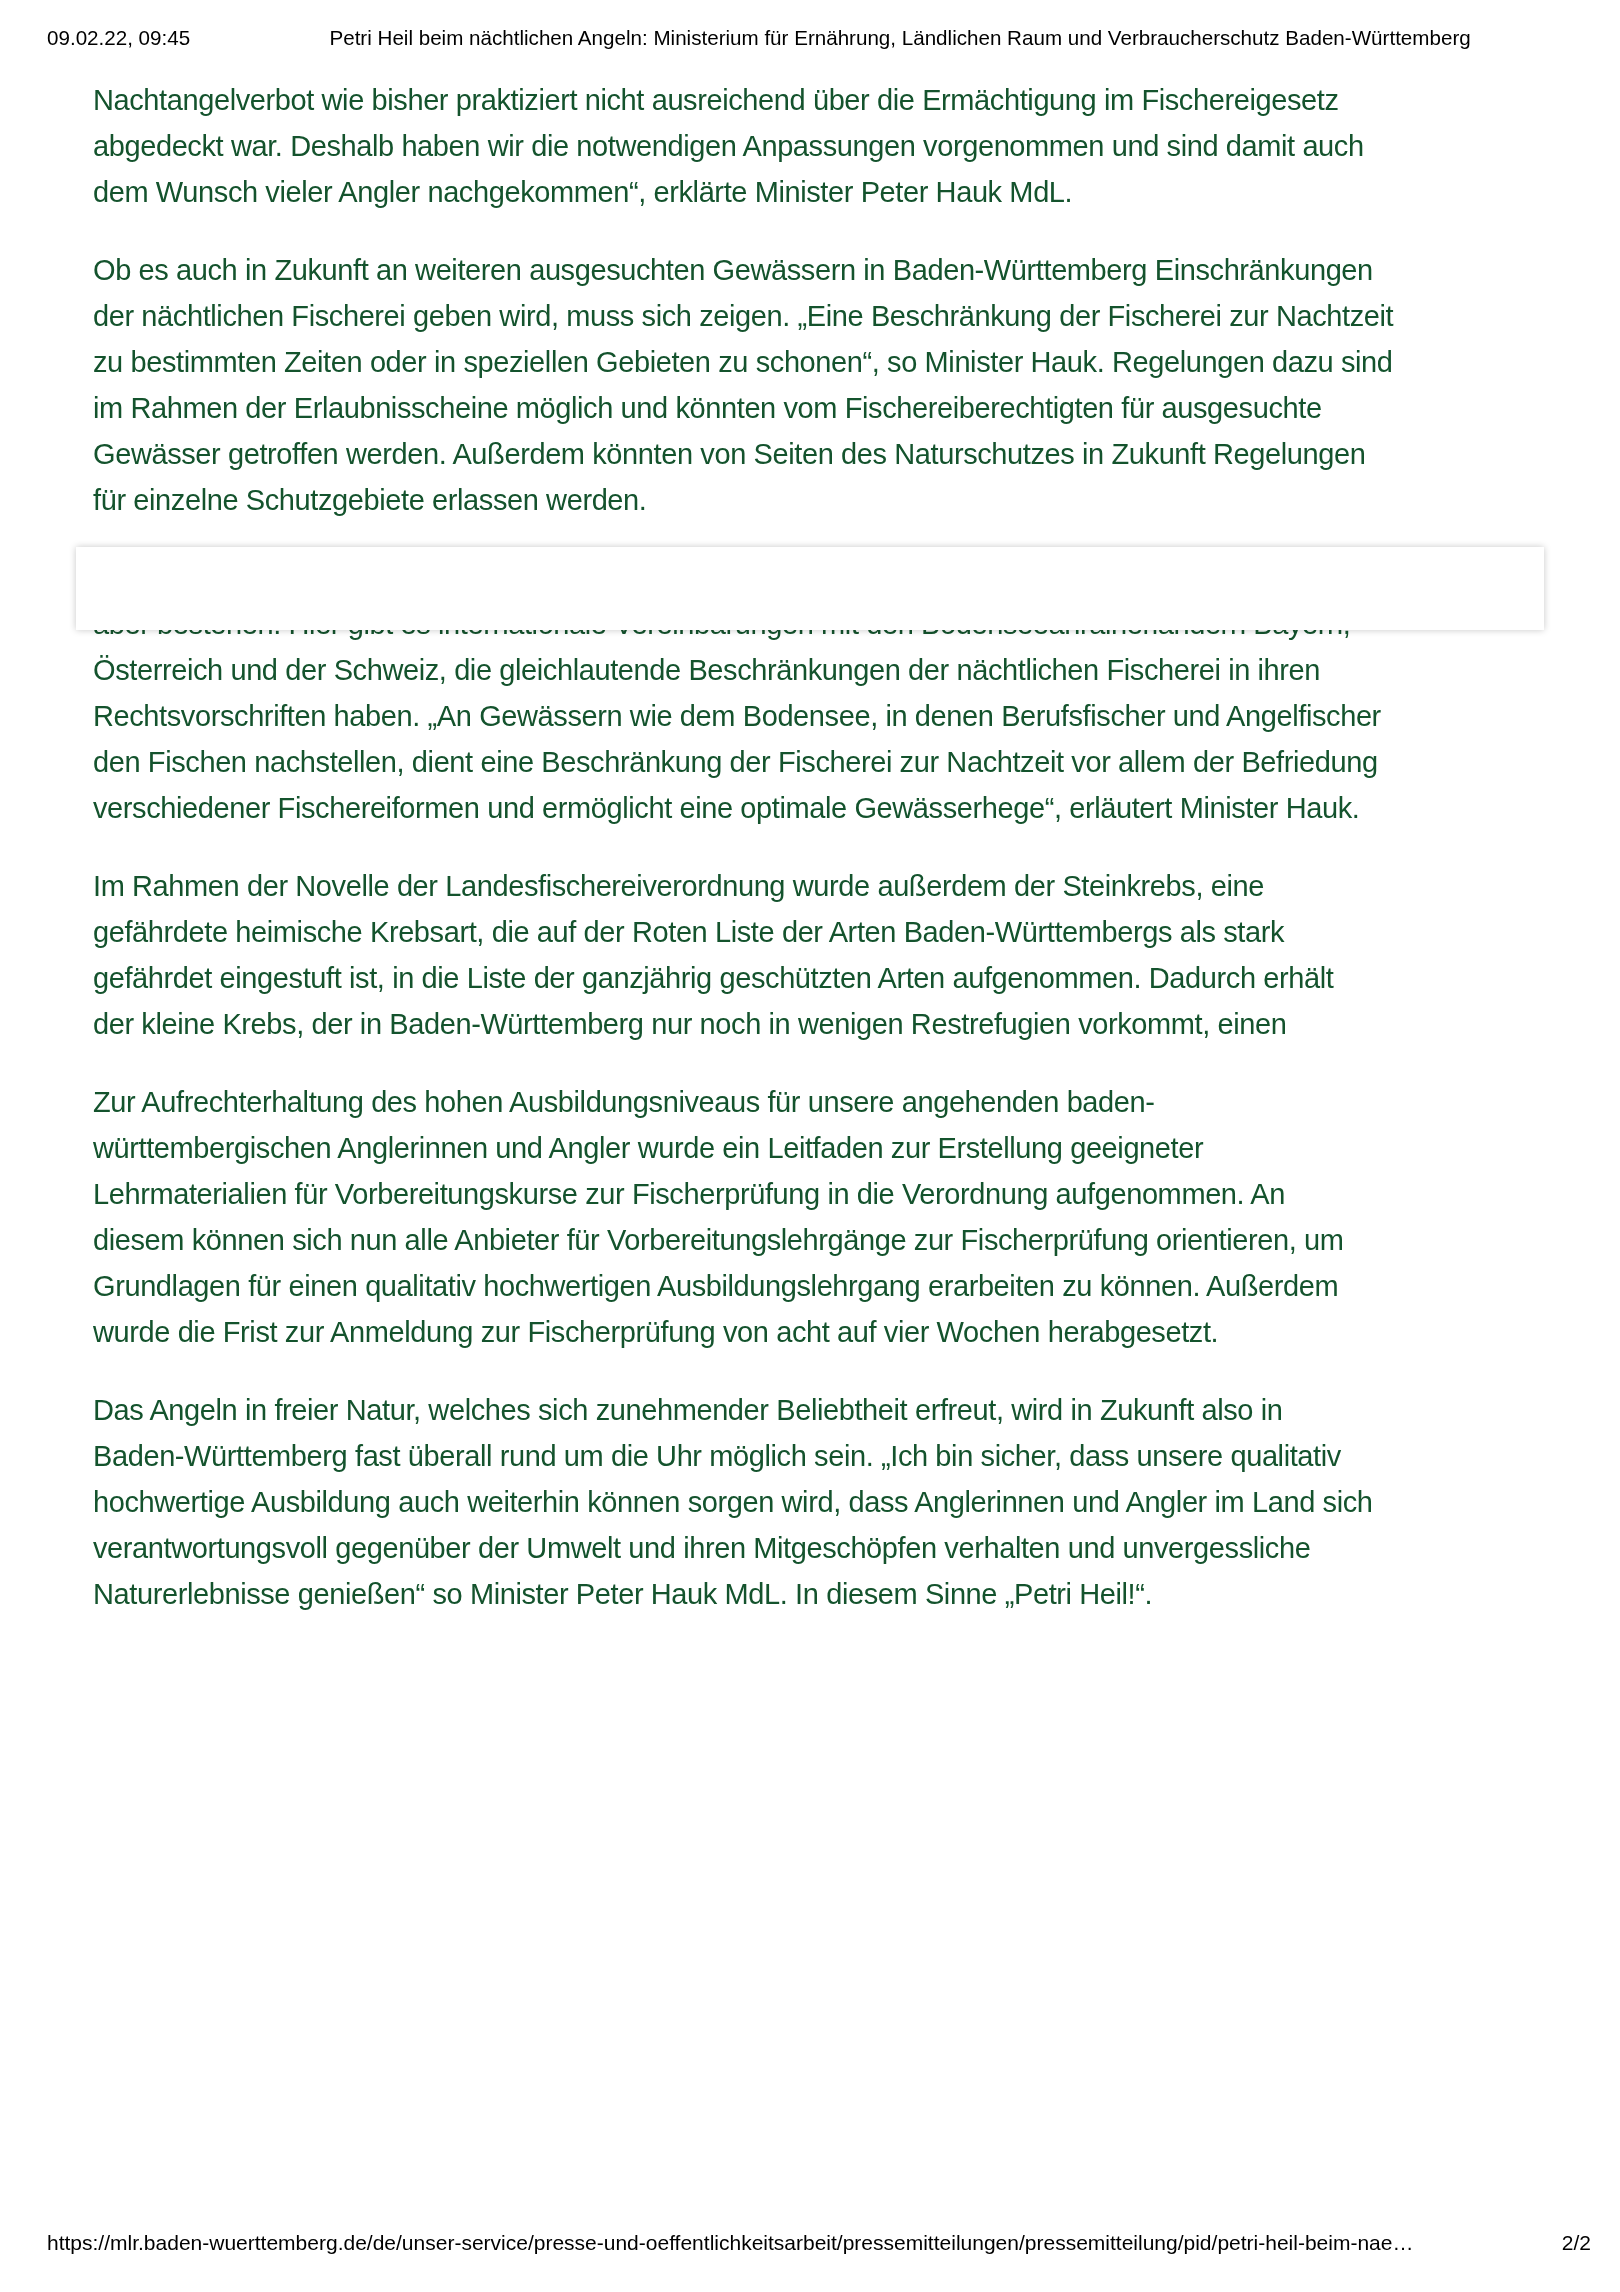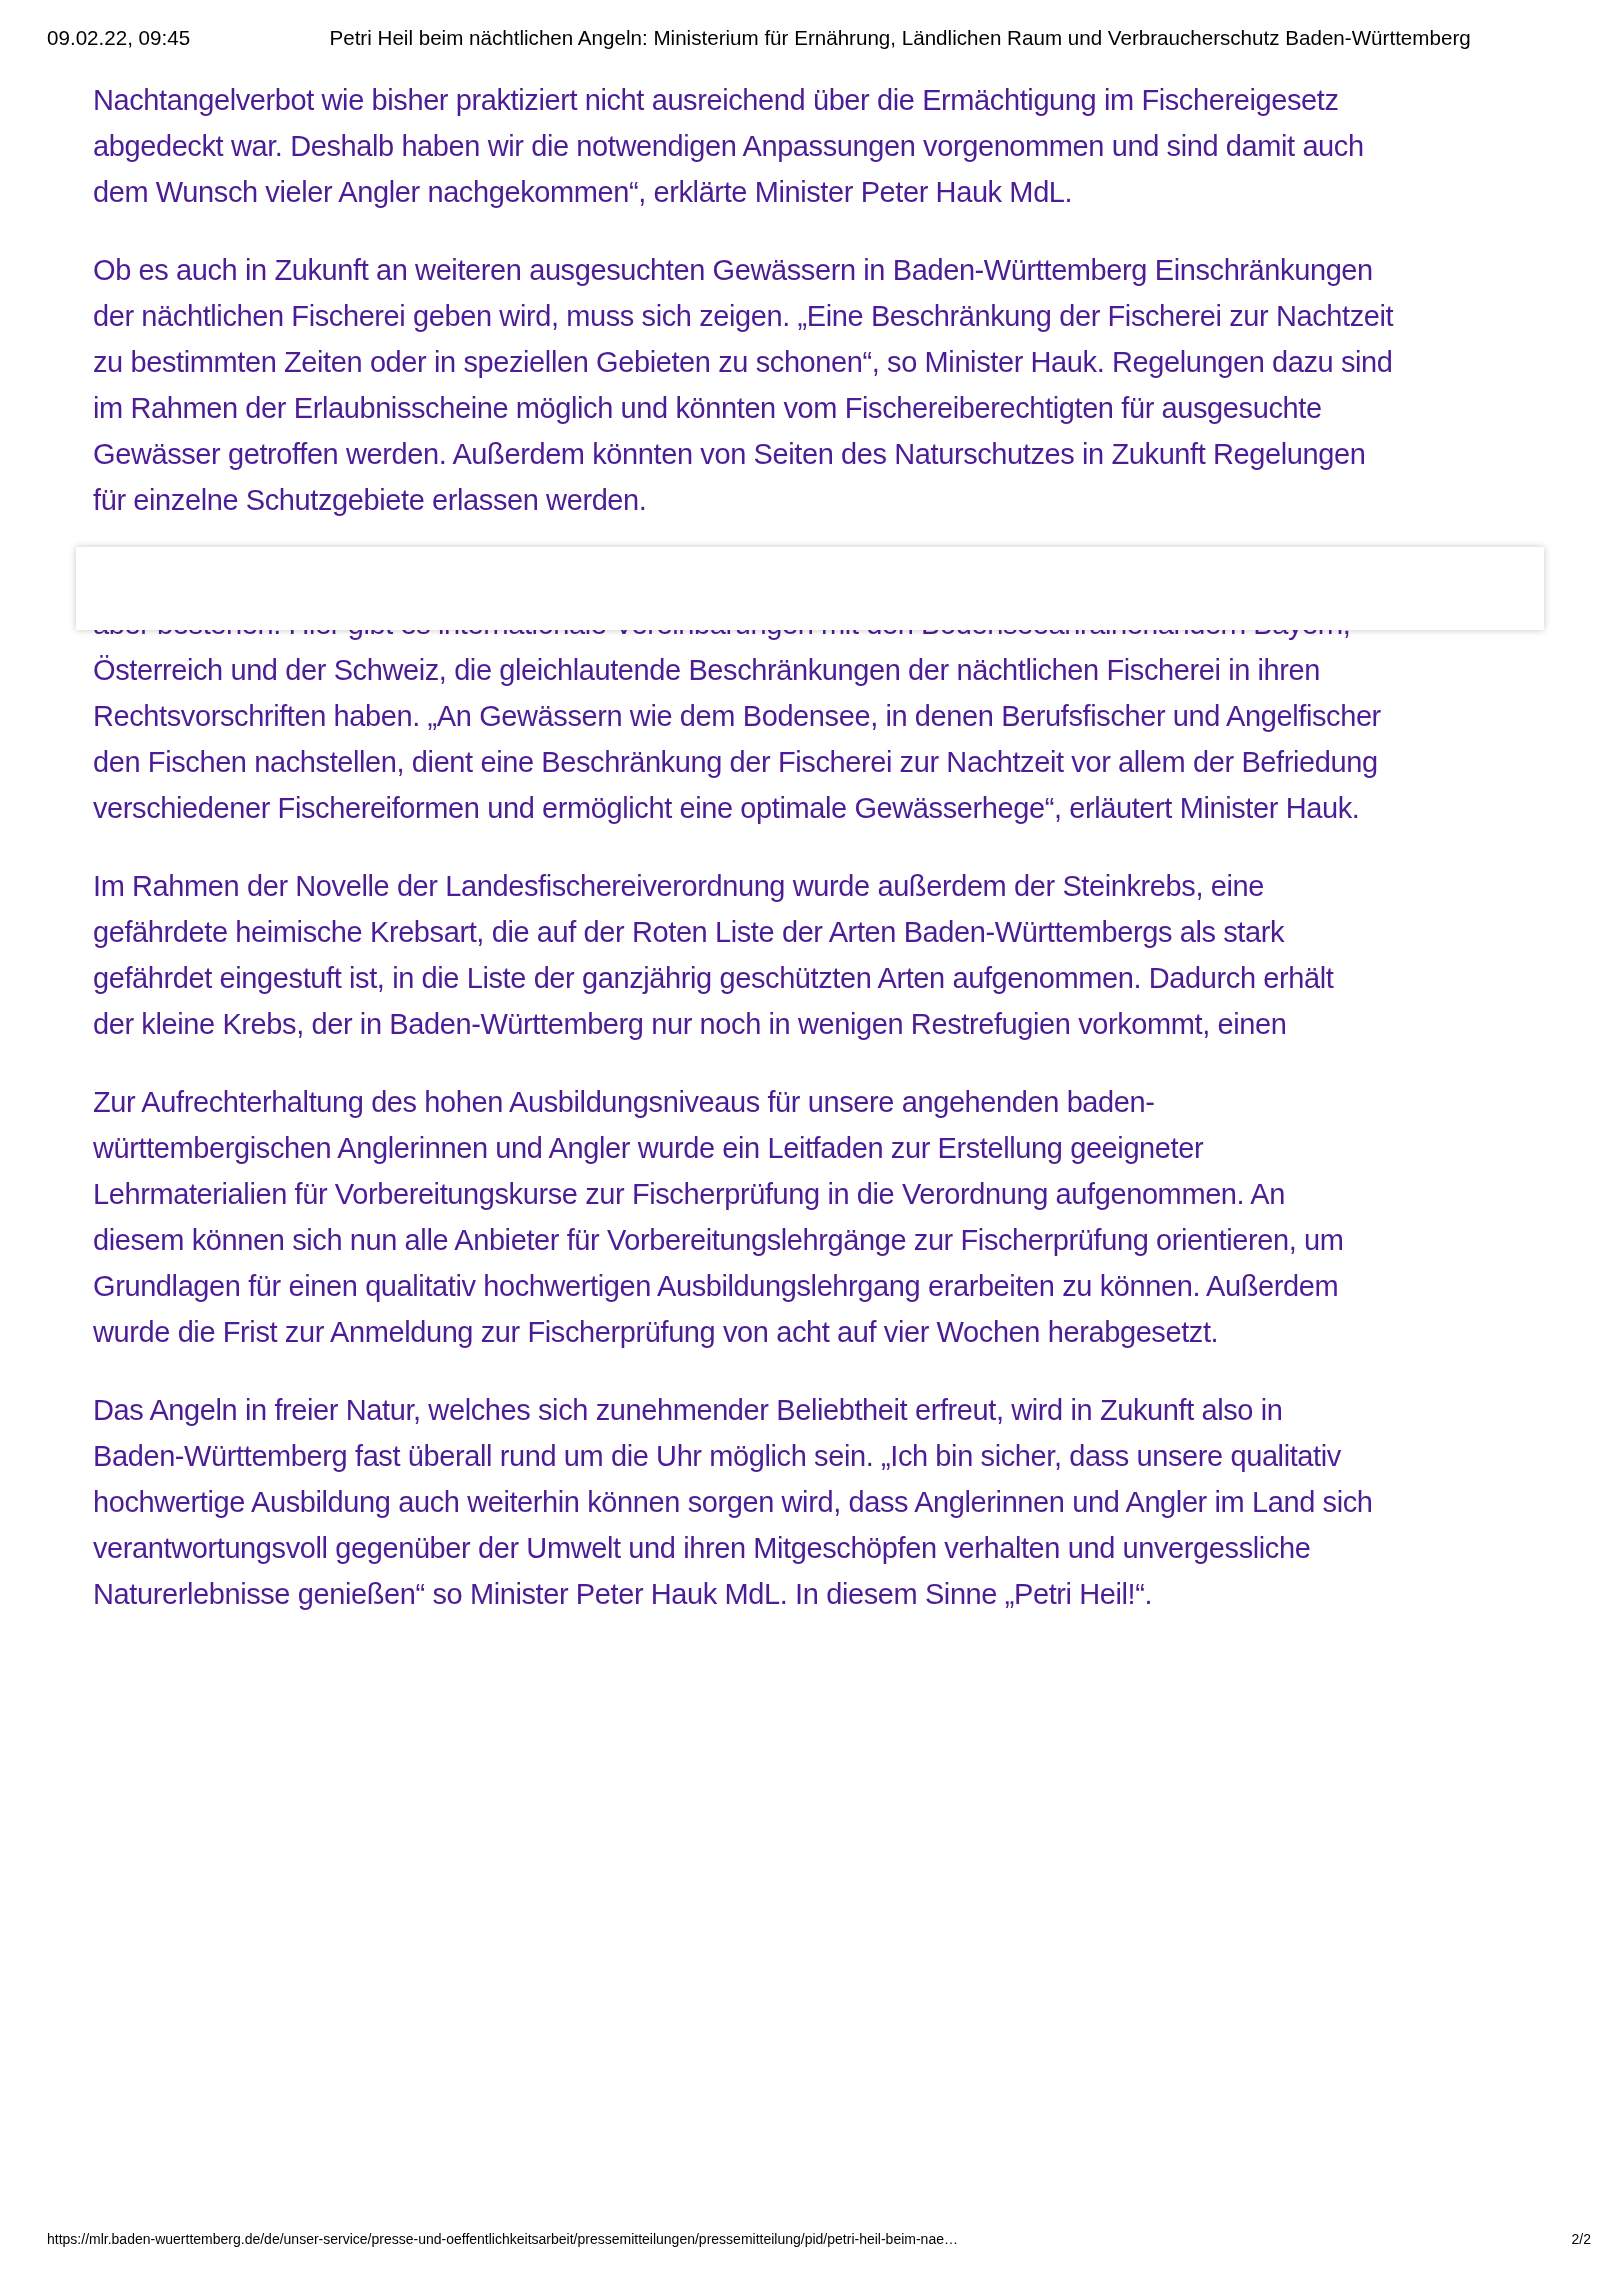--- a/index.html
+++ b/index.html
@@ -25,21 +25,21 @@
     text-align: center;
     padding-left: 29px;
     white-space: nowrap;
     overflow: hidden;
   }
   
   .article {
     position: absolute;
     top: 77px; left: 93px;
     width: 1470px;
-    color: #4c1d95;
+    color: #14532d;
   }
   .para { margin-bottom: 32px; }
   .line {
     font-size: 29px;
     line-height: 46px;
     letter-spacing: -0.4px;
     white-space: nowrap;
   }
   
   .page-break-overlay {
@@ -50,21 +50,21 @@
     box-shadow: 0 0 6.9px rgba(0,0,0,0.22);
     z-index: 5;
   }
   
   .print-footer {
     position: absolute;
     top: 2231px; left: 47px; right: 29px;
     display: flex;
     justify-content: space-between;
     align-items: flex-start;
-    font-size: 14px;
+    font-size: 21px;
     color: #000000;
   }
   .print-footer .url {
     white-space: nowrap;
     overflow: hidden;
     max-width: 1470px;
   }
   .print-footer .page-num { white-space: nowrap; padding-left: 39px; }
 </style>
 </head>

